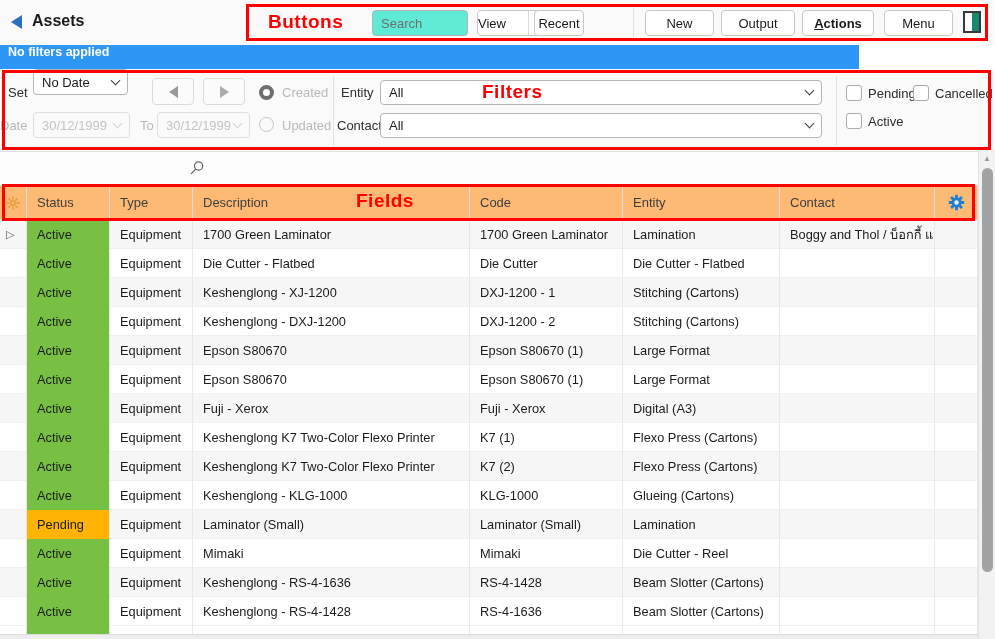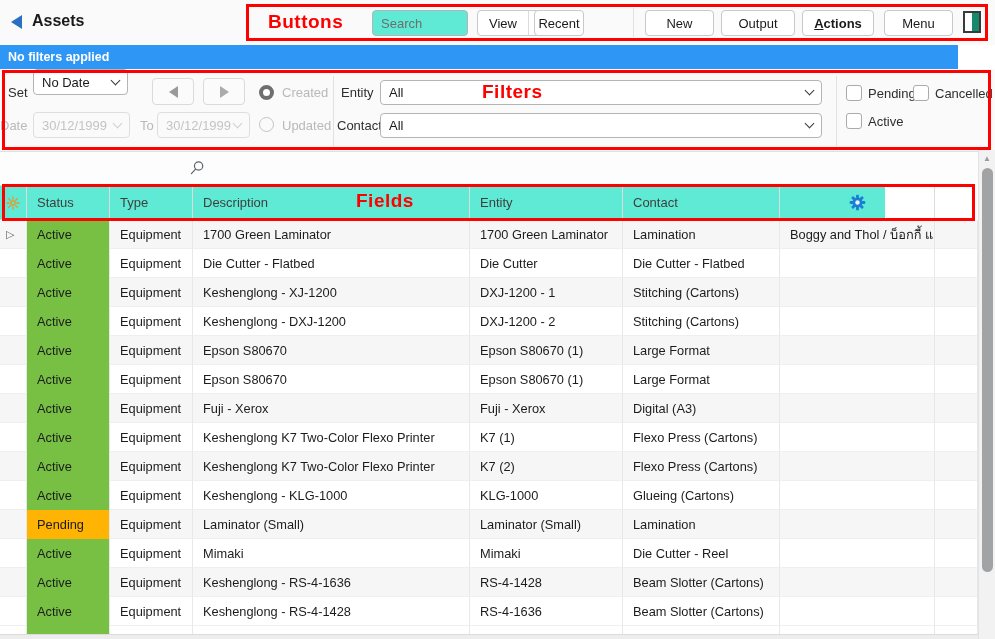--- a/index.html
+++ b/index.html
@@ -12,40 +12,40 @@
     border-top:7px solid transparent; border-bottom:7px solid transparent;
     border-right:11px solid #2a6fc1; cursor:pointer; }
   .app-title { position:absolute; left:32px; top:12px; font-size:16px; font-weight:bold; color:#1a1a1a; }
   .tb-btn { position:absolute; top:10px; height:26px; background:#fff; border:1px solid #c9c9c9;
     border-radius:4px; font-size:13px; color:#1a1a1a; display:flex; align-items:center; justify-content:center; cursor:pointer; }
   .tb-search { position:absolute; left:372px; top:10px; width:96px; height:26px; border:1px solid #b5b5b5;
     border-radius:4px; background:#5eead4; font-size:13px; padding:0 8px; color:#1a1a1a;
     font-family:"Liberation Sans",sans-serif; }
   .tb-search::placeholder { color:#6e6e6e; }
   .btn-view { left:477px; width:79px; padding:0; }
-  .btn-view .vlabel { flex:1; text-align:center; }
+  .btn-view .vlabel { flex:1; text-align:left; }
   .btn-view .vdivider { width:1px; height:24px; background:#dcdcdc; }
   .btn-view .vchev { width:26px; display:flex; align-items:center; justify-content:center; }
   .chev { width:7px; height:7px; border-right:1.7px solid #3a3a3a; border-bottom:1.7px solid #3a3a3a;
     transform:rotate(45deg); margin-top:-4px; }
   .btn-recent { left:534px; width:50px;align-items:center; }
   .tb-sep { position:absolute; left:633px; top:8px; width:1px; height:29px; background:#e2e2e2; }
   .btn-new { left:645px; width:69px; }
   .btn-output { left:721px; width:74px; }
   .btn-actions { left:802px; width:72px; font-weight:bold; }
   .btn-actions .lbl-accel { display:inline-block; }
   .btn-actions .lbl-accel::first-letter { text-decoration:underline; }
   .btn-menu { left:884px; width:69px; }
   .view-mode-icon { position:absolute; left:963px; top:11px; width:18px; height:22px;
     border:2px solid #3a3a3a; background:#fff; cursor:pointer; }
   .view-mode-icon .half { position:absolute; right:0; top:0; width:50%; height:100%; background:var(--c-teal,#178a6e); }
 
   
-  .filter-msg-bar { width:958px; height:24px; background:var(--c-accent,#2e96f5); color:#fff;
-    font-size:12.5px; font-weight:bold; display:flex; align-items:center; padding-left:8px; }
+  .filter-msg-bar { width:859px; height:24px; background:var(--c-accent,#2e96f5); color:#fff;
+    font-size:12.5px; font-weight:bold; display:flex; padding-left:8px; }
 
   
   .filters-panel { position:relative; width:995px; height:83px; background:#fafafa; border-bottom:1px solid #e0e0e0; font-size:13px; }
   .f-label { position:absolute; color:#2e2e2e; }
   .f-label.dis { color:#b9b9b9; }
   .combo { position:absolute; background:#fff; border:1px solid #b5b5b5; border-radius:4px;
     display:flex; align-items:center; padding:0 8px; color:#1a1a1a; cursor:pointer; }
   .combo .ctext { flex:1; overflow:hidden; white-space:nowrap; }
   .combo .chev { border-color:#3a3a3a; }
   .combo.dis { background:#fafafa; border-color:#dedede; color:#c4c4c4; cursor:default; }
@@ -63,21 +63,21 @@
   
   .search-row { position:relative; width:995px; height:33px; background:#fdfdfd; }
   .grid-search { position:absolute; left:8px; top:3px; width:208px; height:27px; border:1px solid #b5b5b5;
     border-radius:4px; background:#fff; font-size:13px; padding:0 28px 0 9px; color:#1a1a1a;
     font-family:"Liberation Sans",sans-serif; }
   .grid-search::placeholder { color:#6e6e6e; }
   .search-icon { position:absolute; left:189px; top:8px; }
 
   
   .gridcols { display:grid; grid-template-columns:27px 83px 83px 277px 153px 157px 155px 43px; }
-  .thead { width:885px; height:35px; background:#5eead4; border-top:1px solid #dddddd; border-bottom:1px solid #d6d6d6; }
+  .thead { width:978px; height:35px; background:#fdba74; border-top:1px solid #dddddd; border-bottom:1px solid #d6d6d6; }
   .thead .hcell { display:flex; align-items:center; padding-left:10px; font-size:13px; color:#3f3f3f;
     border-right:1px solid #dcdcdc; cursor:pointer; }
   .thead .hcell.icon-cell { padding-left:0; justify-content:center; cursor:default; }
   .tbody { width:978px; }
   .row { height:29px; cursor:pointer; }
   .row.odd .cell { background:#f6f6f6; }
   .cell { display:flex; align-items:center; padding-left:10px; font-size:12.8px; color:#1c1c1c;
     background:#fff; border-right:1px solid #e8e8e8; border-bottom:1px solid #efefef;
     overflow:hidden; white-space:nowrap; }
   .c-ind { padding-left:6px; color:#5a5a5a; font-size:11px; }
@@ -209,20 +209,21 @@
           <line x1="11.1" y1="11.1" x2="13" y2="13"></line>
         <line x1="3" y1="13" x2="4.9" y2="11.1"></line>
           <line x1="11.1" y1="4.9" x2="13" y2="3"></line>
       </g>
       <circle cx="8" cy="8" r="2.4" fill="none" stroke="#e8962c" stroke-width="1.5"></circle>
     </svg>
   </div>
   <div class="hcell">Status</div>
   <div class="hcell">Type</div>
   <div class="hcell">Description</div>
+  <div class="hcell">Code</div>
   <div class="hcell">Entity</div>
   <div class="hcell">Contact</div>
   <div class="hcell icon-cell">
     <svg viewBox="0 0 24 24" width="17" height="17">
       <g fill="#1b7fd4">
         <rect x="10" y="1" width="4" height="22" rx="1.2"></rect>
         <rect x="10" y="1" width="4" height="22" rx="1.2" transform="rotate(45 12 12)"></rect>
         <rect x="10" y="1" width="4" height="22" rx="1.2" transform="rotate(90 12 12)"></rect>
         <rect x="10" y="1" width="4" height="22" rx="1.2" transform="rotate(135 12 12)"></rect>
         <circle cx="12" cy="12" r="7"></circle>

